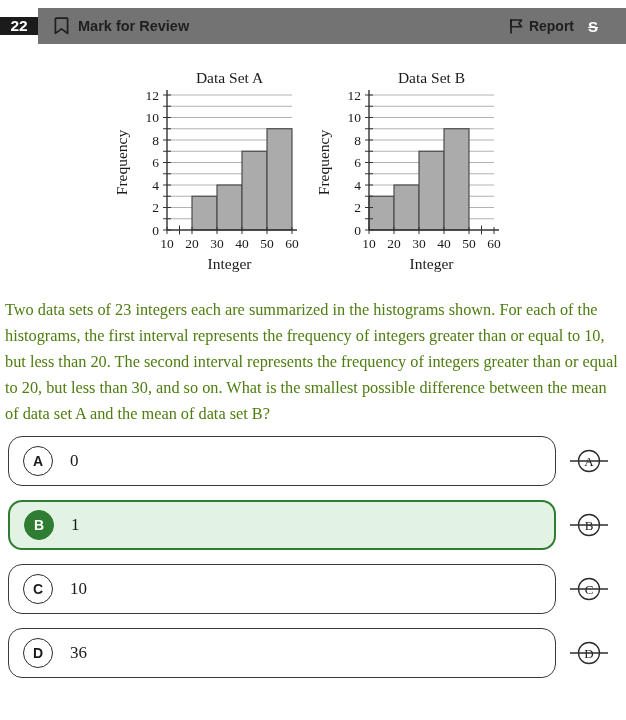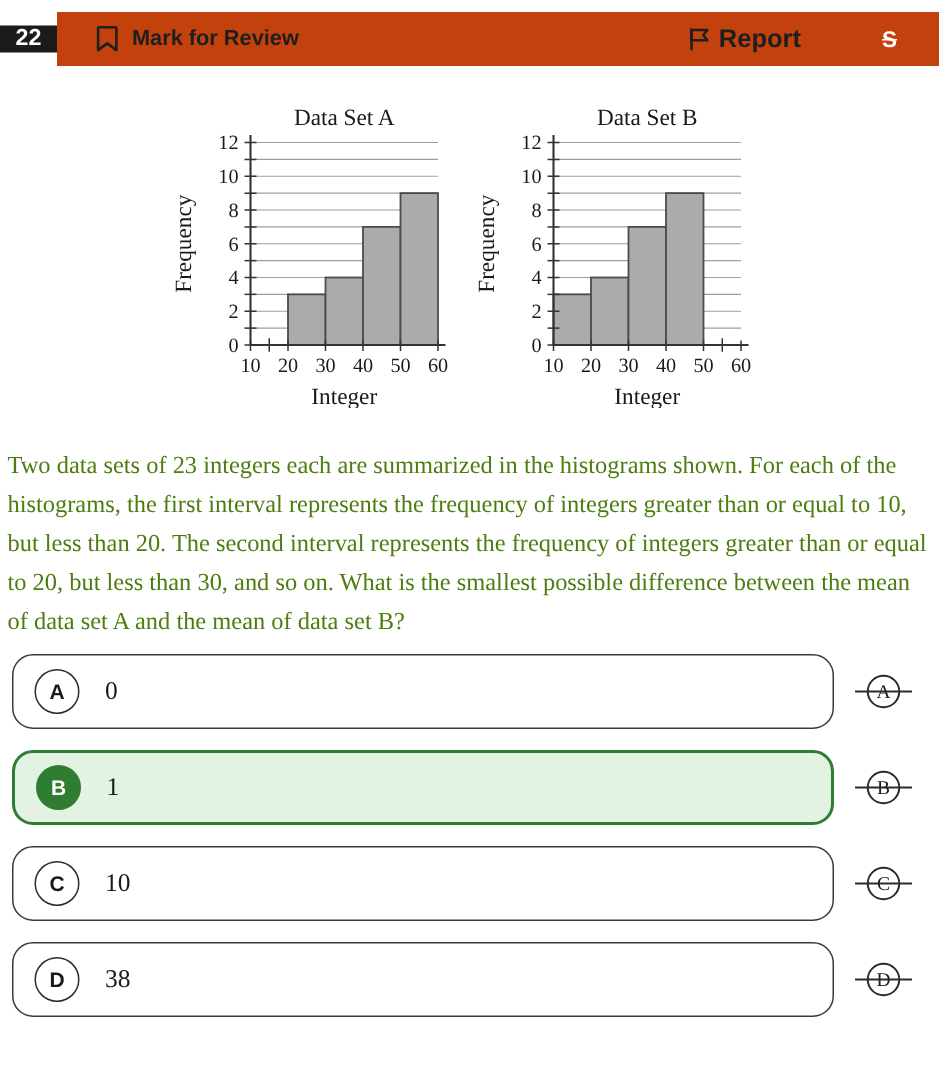--- a/index.html
+++ b/index.html
@@ -3,26 +3,26 @@
 <meta charset="utf-8">
 <style>
   html,body{margin:0;padding:0;background:#fff;}
   .page{position:relative;width:626px;height:720px;background:#fff;overflow:hidden;
         font-family:"Liberation Sans",sans-serif;color:#1a1a1a;}
 
   
   .toolbar{display:flex;align-items:center;margin-top:9px;height:34px;}
   .qnum{width:38px;background:#1b1b1b;color:#fff;font-size:15.5px;font-weight:700;
         display:flex;align-items:center;justify-content:center;}
-  .bar{flex:1;background:#c2410c;display:flex;align-items:center;padding:0 14px 0 26px;overflow:visible;gap:40px;}
+  .bar{flex:1;background:#737373;display:flex;align-items:center;padding:0 14px 0 16px;overflow:visible;}
   .bar button{background:none;border:none;padding:0;margin:0;display:flex;align-items:center;
         cursor:pointer;font-family:inherit;color:#1f1f1f;}
   .mark span{margin-left:9px;font-size:14.5px;font-weight:600;}
   .spacer{flex:1;}
-  .report span{margin-left:5px;font-size:17px;font-weight:700;}
+  .report span{margin-left:5px;font-size:14px;font-weight:700;}
   .elim-tool{margin-left:16px;width:38px;height:36px;background:#202020;border-radius:13px;
         justify-content:center;}
   .elim-tool .strike{color:#fff;font-size:15px;font-weight:700;text-decoration:line-through;
         font-family:"Liberation Sans",sans-serif;}
 
   
   .charts{display:flex;justify-content:center;margin-top:22px;margin-right:40px;gap:2px;margin-left:40px;}
   .charts svg text{font-family:"Liberation Serif",serif;fill:#1a1a1a;}
 
   
@@ -224,21 +224,21 @@
           <svg width="40" height="36" viewBox="0 0 40 36">
             <circle cx="20" cy="18" r="10.5" fill="#fff" stroke="#2b2b2b" stroke-width="1.3"></circle>
             <text x="20" y="22.5" text-anchor="middle" font-size="13" font-family="&quot;Liberation Serif&quot;,serif" fill="#1a1a1a">C</text>
             <line x1="1" x2="39" y1="18" y2="18" stroke="#2b2b2b" stroke-width="1.3"></line>
           </svg>
         </button>
       </div>
       <div class="choice-row">
         <div class="choice-box">
           <div class="letter-badge">D</div>
-          <span class="choice-value">38</span>
+          <span class="choice-value">36</span>
         </div>
         <button class="elim-btn">
           <svg width="40" height="36" viewBox="0 0 40 36">
             <circle cx="20" cy="18" r="10.5" fill="#fff" stroke="#2b2b2b" stroke-width="1.3"></circle>
             <text x="20" y="22.5" text-anchor="middle" font-size="13" font-family="&quot;Liberation Serif&quot;,serif" fill="#1a1a1a">D</text>
             <line x1="1" x2="39" y1="18" y2="18" stroke="#2b2b2b" stroke-width="1.3"></line>
           </svg>
         </button>
       </div>
     </div>

